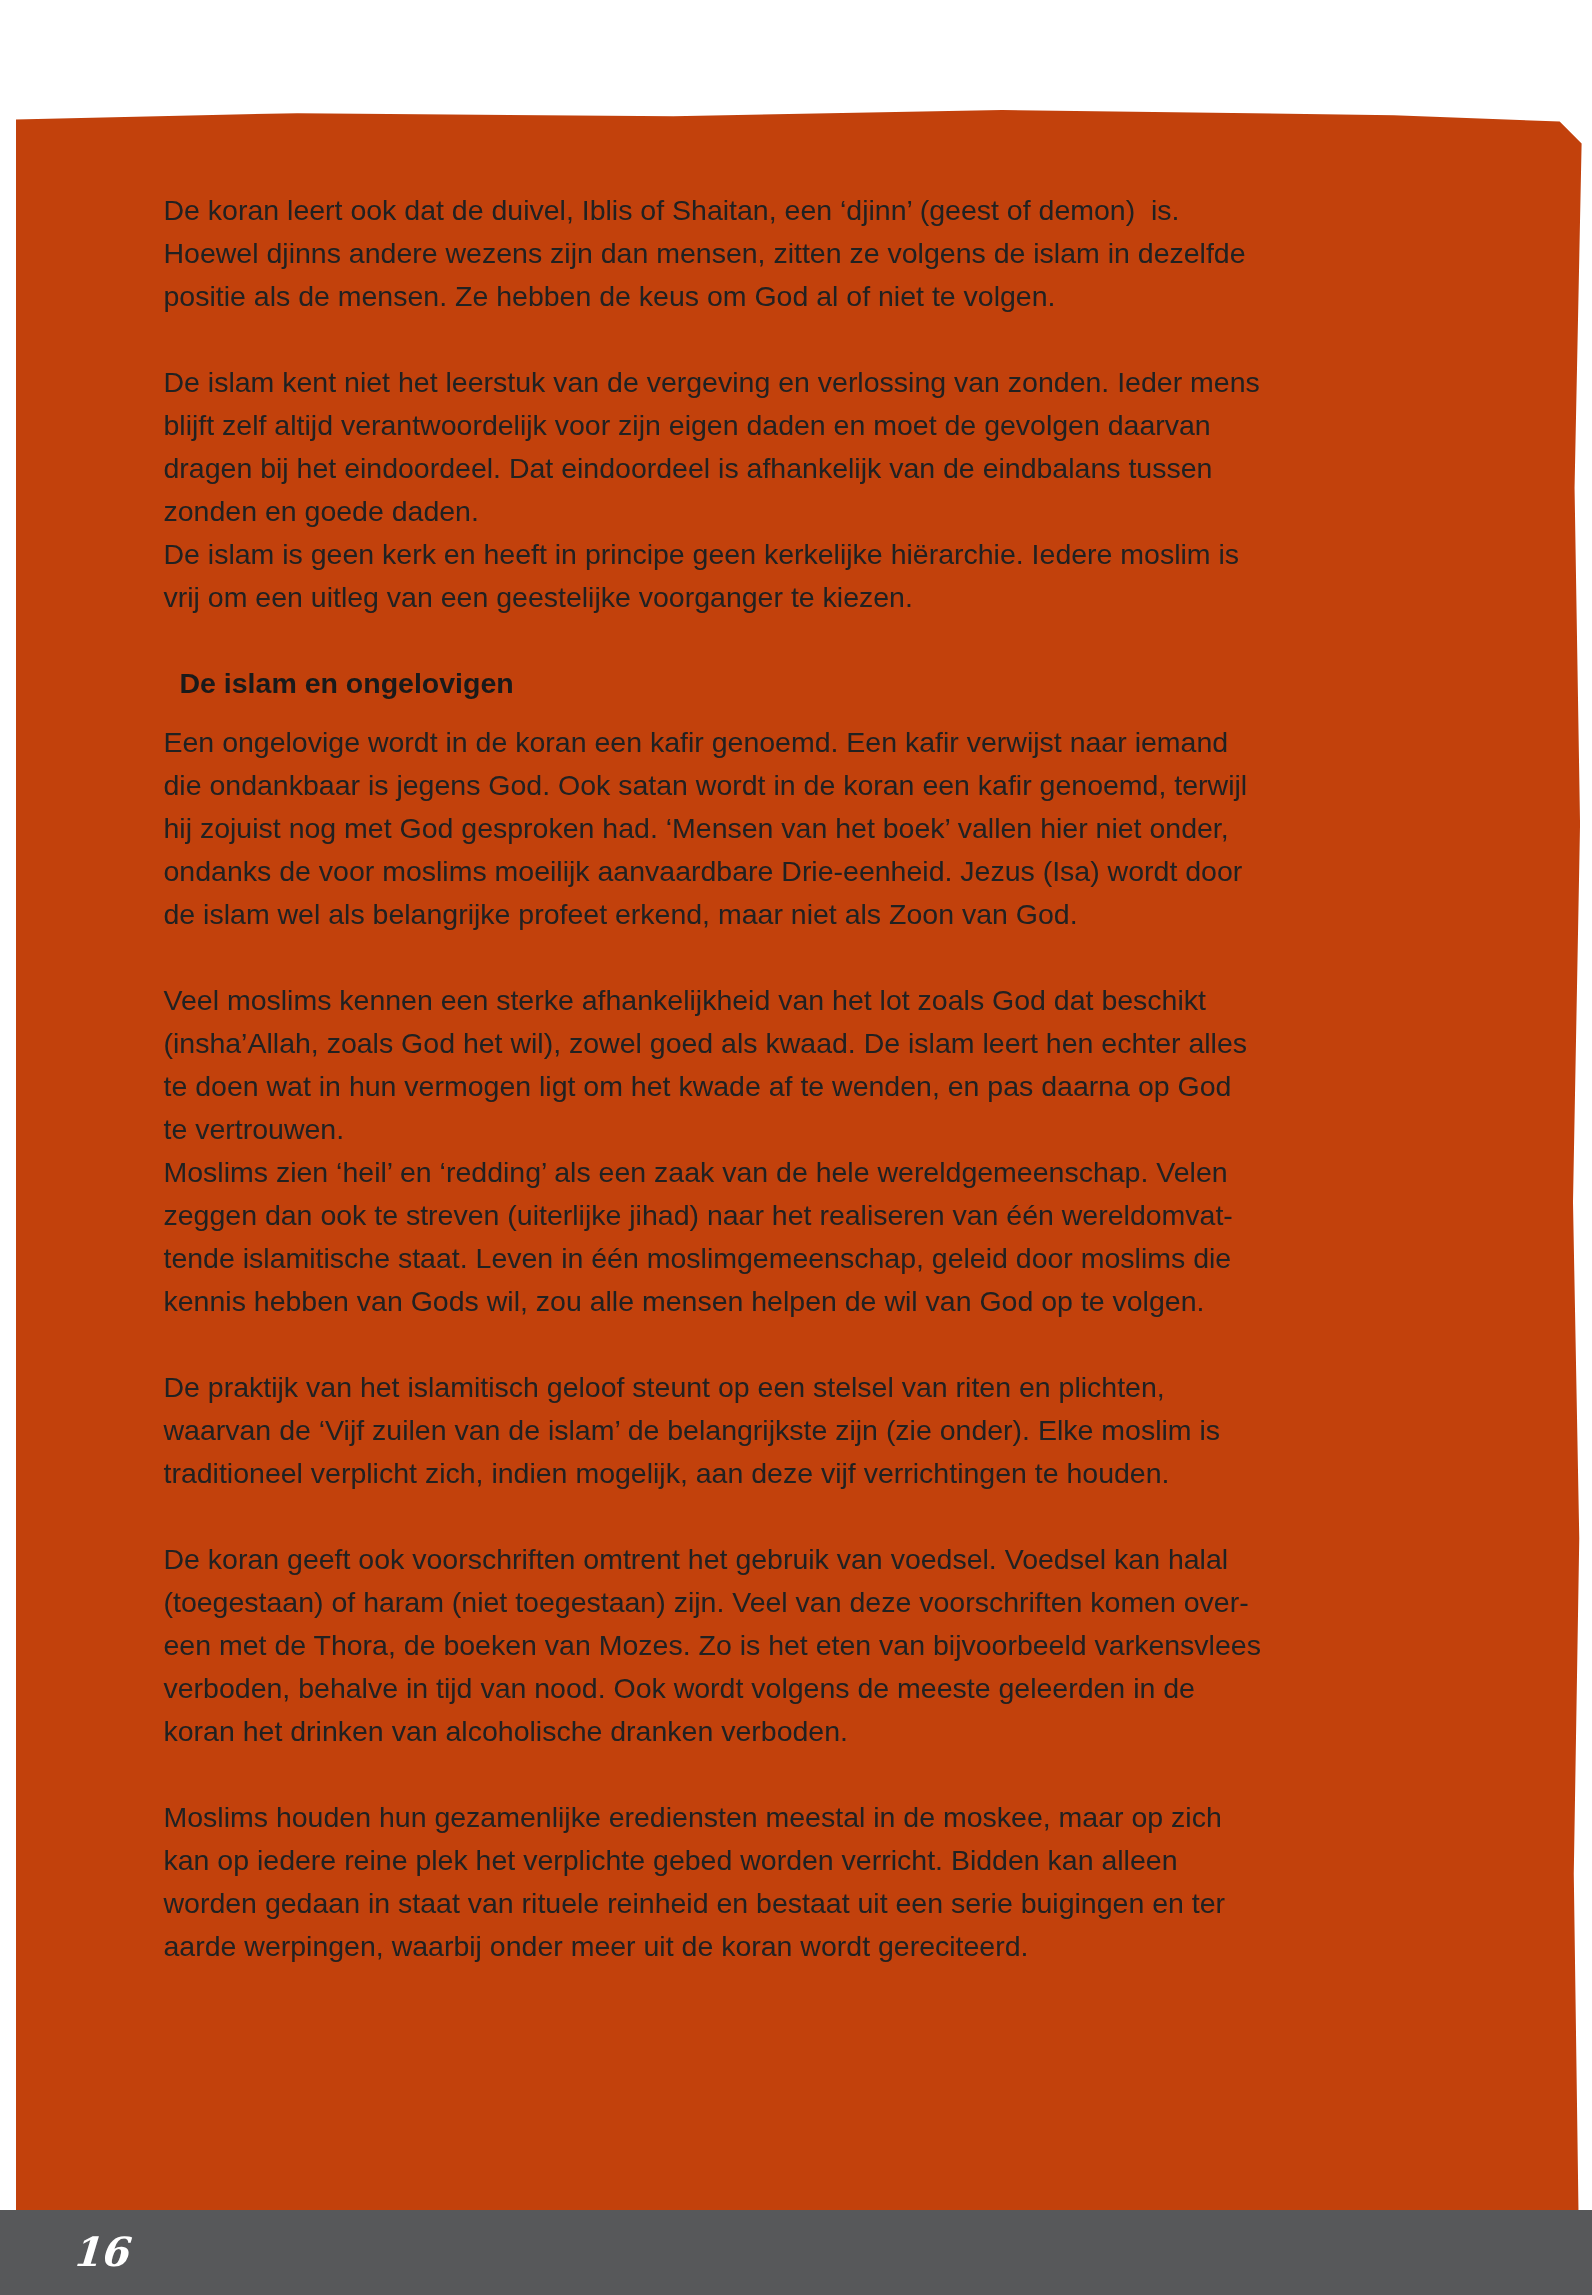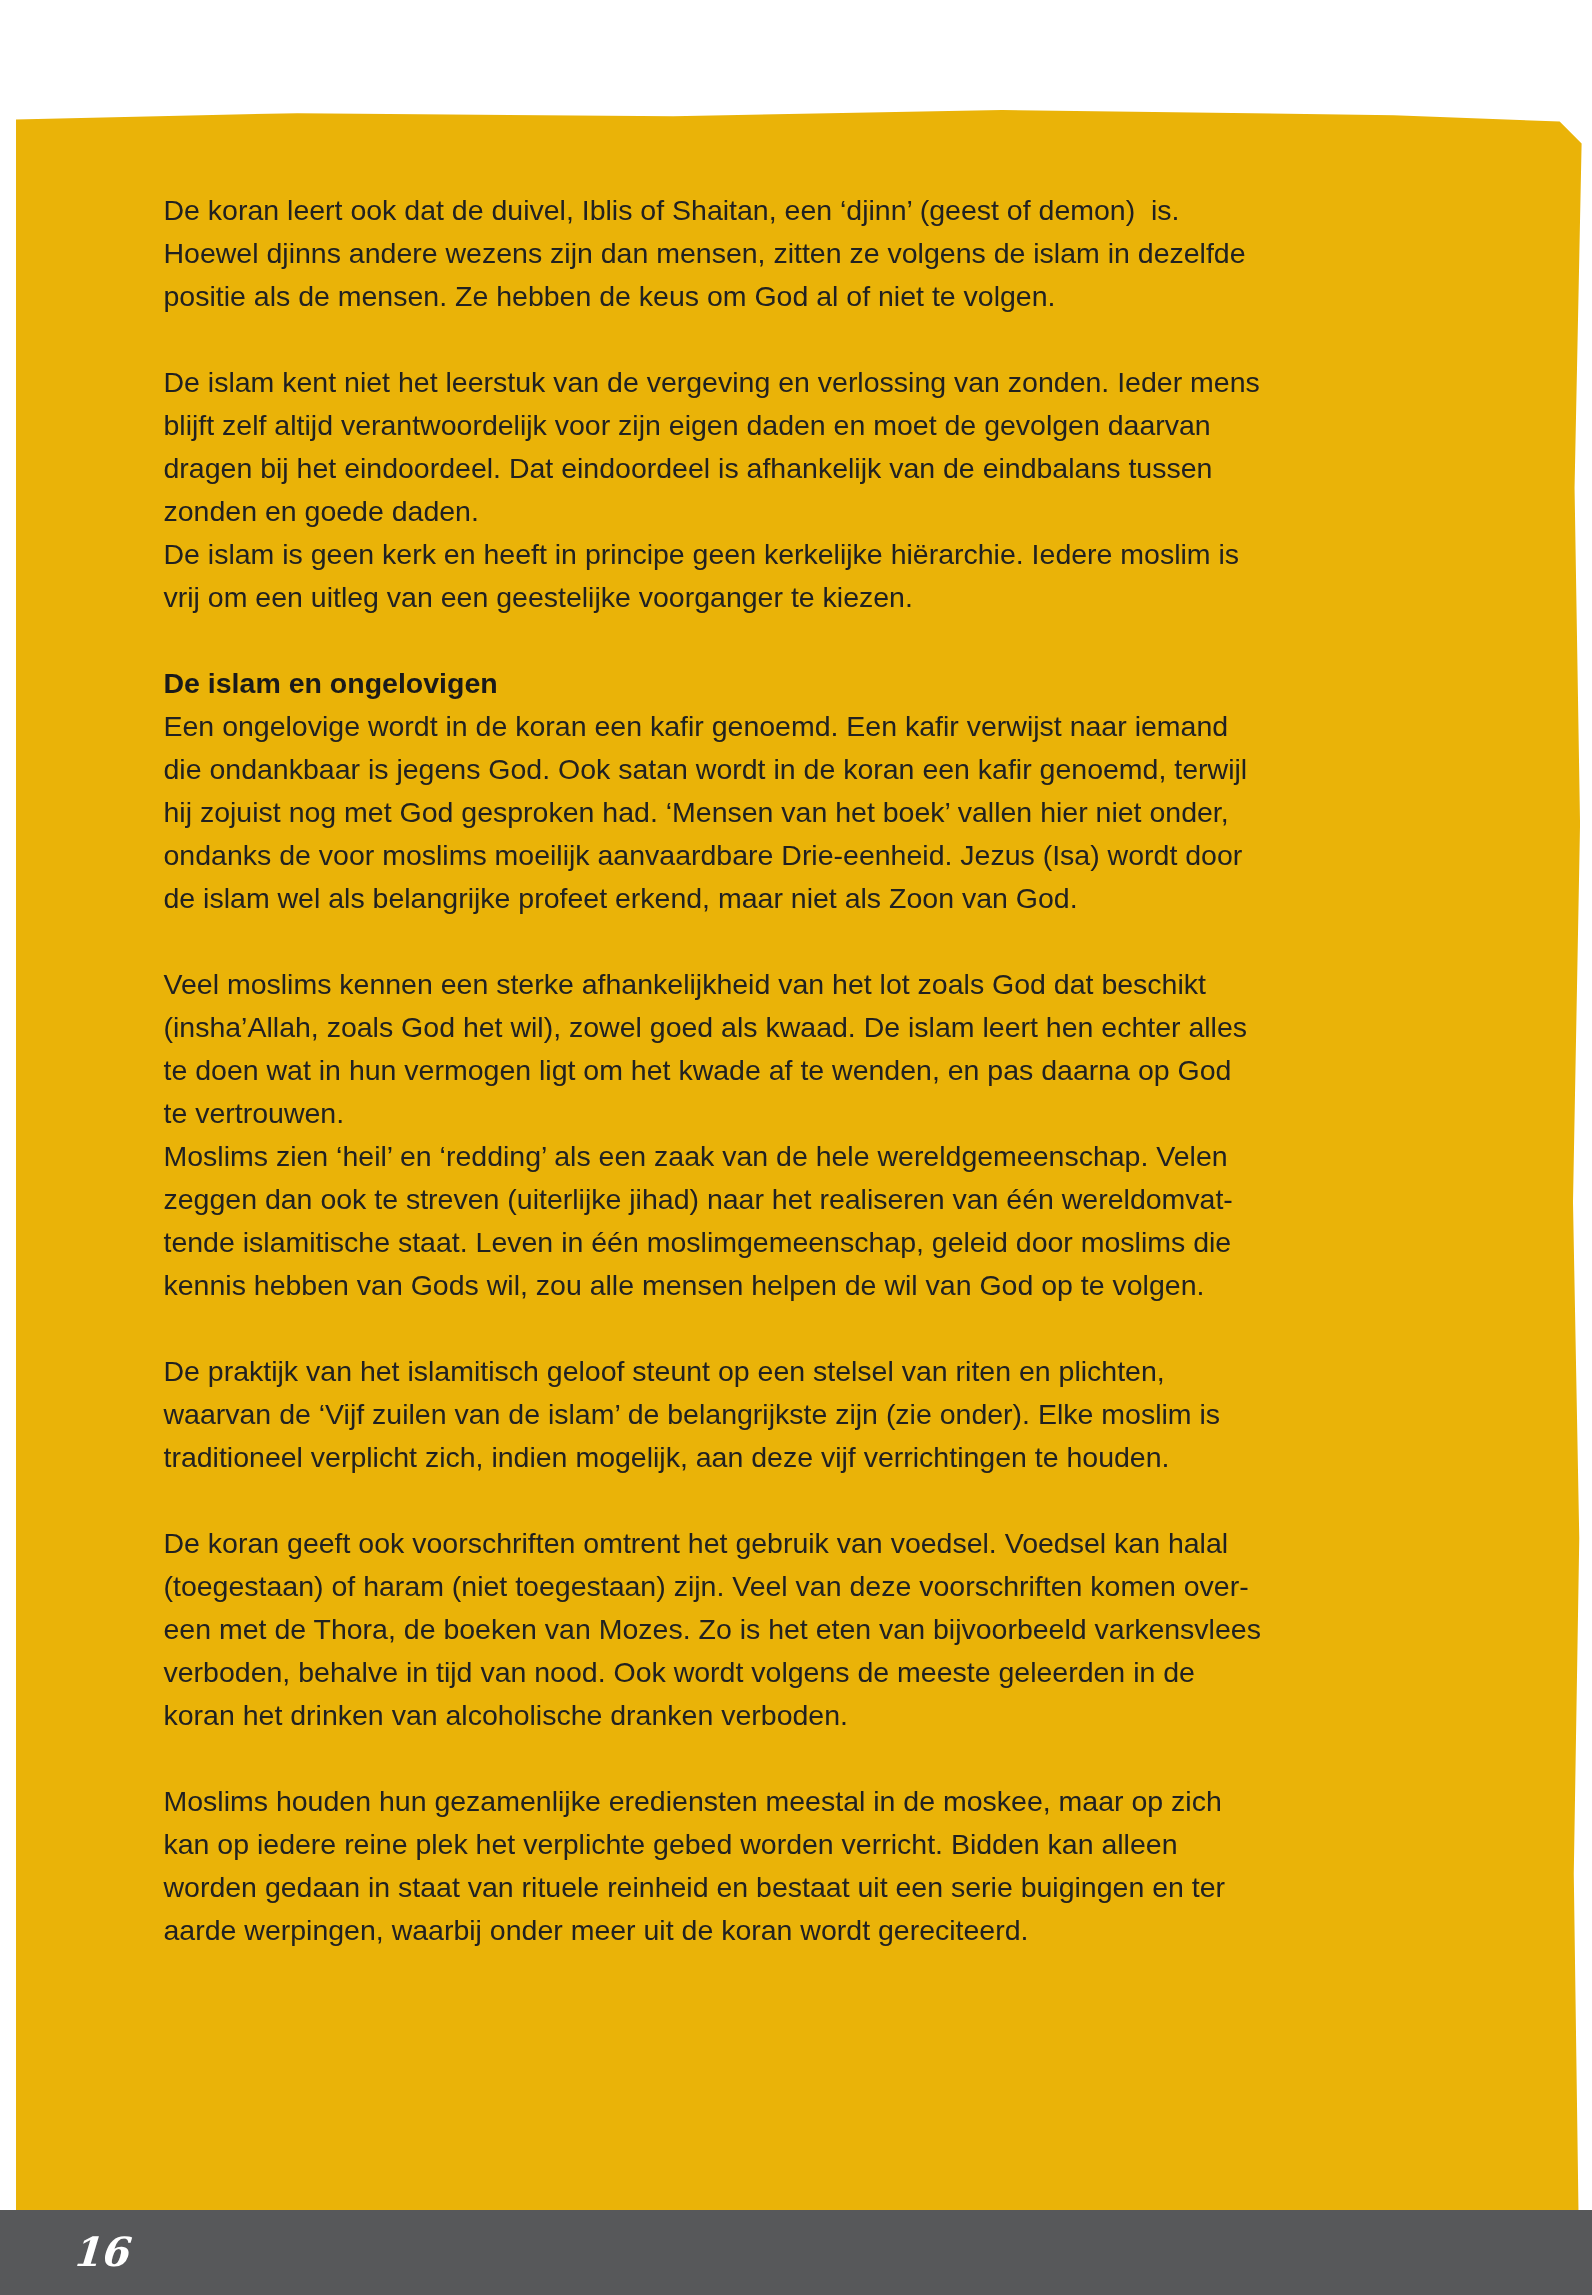--- a/index.html
+++ b/index.html
@@ -13,21 +13,21 @@
     position: relative;
     overflow: hidden;
     font-family: "Liberation Sans", sans-serif;
   }
   .panel {
     position: absolute;
     left: 15.5px;
     top: 110px;
     right: 10.4px;
     bottom: 85px;
-    background: #eab308;
+    background: #c2410c;
     clip-path: polygon(
       0% 0.45%, 18% 0.15%, 42% 0.3%, 63% 0%, 88% 0.25%, 98.6% 0.55%,
       100% 1.6%, 99.55% 18%, 99.9% 34%, 99.45% 52%, 99.85% 68%,
       99.5% 84%, 99.8% 100%, 0% 100%
     );
   }
   .text-column {
     position: absolute;
     left: 148px;
     top: 79px;
@@ -37,21 +37,21 @@
     line-height: 43px;
   }
   .para {
     margin: 0 0 43px 0;
     white-space: pre-line;
   }
   .para.tight {
     margin-bottom: 0;
   }
   .heading {
-    margin: 0;
+    margin: 16px;
     font-size: 28.5px;
     line-height: 43px;
     font-weight: bold;
     color: #1a1a1a;
   }
   .footer {
     position: absolute;
     left: 0;
     bottom: 0;
     width: 100%;

